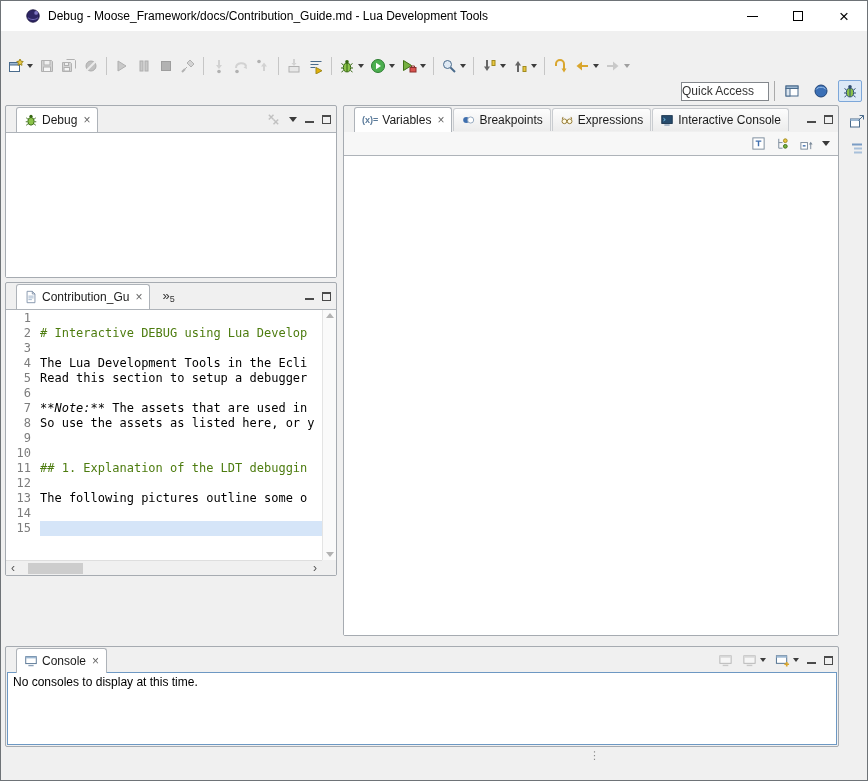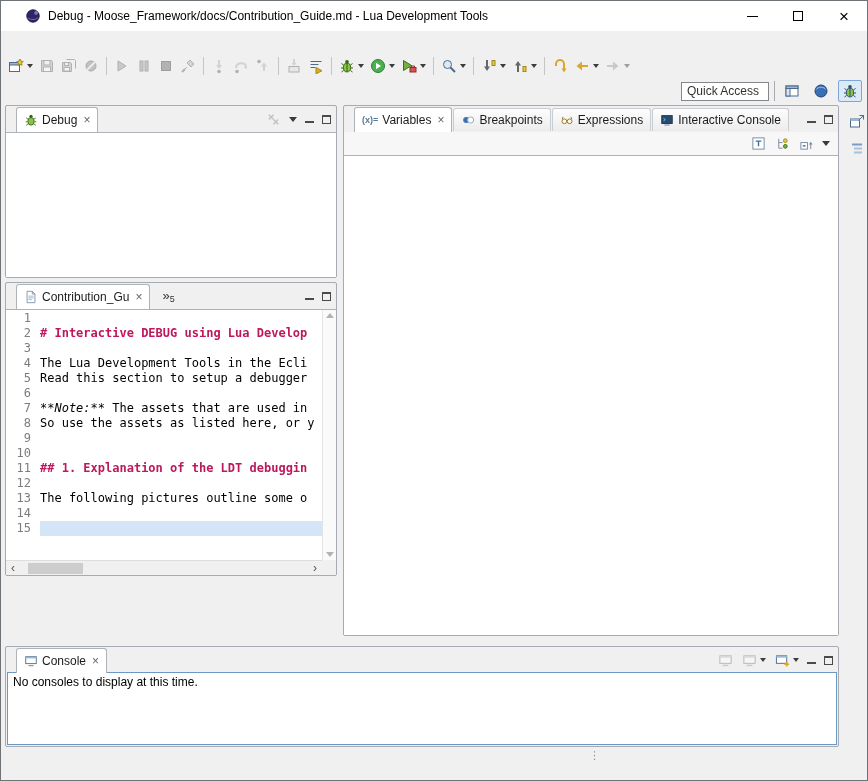--- a/index.html
+++ b/index.html
@@ -19,21 +19,21 @@
   .menubar{position:absolute;top:30px;left:0;right:0;height:22px;background:#fff;display:flex;align-items:center;padding-left:6px}
   .menu-item{padding:3px 8px;color:#000}
   .tb1{position:absolute;top:52px;left:0;right:0;height:26px;background:#f0f0f0;display:flex;align-items:center;padding-left:4px}
   .tbtn{height:22px;display:flex;align-items:center;padding:0 3px;border-radius:2px}
   .icon{display:inline-flex;width:16px;height:16px;align-items:center;justify-content:center}
   .icon svg{display:block}
   .dis{opacity:.45;filter:grayscale(1)}
   .dda{width:0;height:0;border-left:3px solid transparent;border-right:3px solid transparent;border-top:4px solid #3d3d3d;margin-left:3px}
   .tsep{width:1px;align-self:stretch;margin:4px 4px;background:#c6c6c6}
   .tb2{position:absolute;top:78px;left:0;right:0;height:24px;background:#f0f0f0;display:flex;align-items:center;justify-content:flex-end;padding-right:5px;gap:5px}
-  .qa-box{width:88px;height:19px;border:1px solid #83878c;background:#fff;color:#333;display:flex;align-items:center;padding-left:5px;font-size:12px}
+  .qa-box{width:88px;height:19px;border:1px solid #83878c;background:#fff;color:#333;display:flex;align-items:center;font-size:12px}
   .tb2 .tsep2{width:1px;height:20px;background:#aaa}
   .pbtn{height:22px;display:flex;align-items:center;padding:0 3px;border:1px solid transparent;border-radius:2px}
   .pbtn.pressed{border-color:#7da7d9;background:#dce9f7}
 
   
   .panel{position:absolute;background:#f0f0f0;border:1px solid #a6abb1;border-radius:2px}
   .tabs{position:absolute;top:0;left:8px;right:0;height:26px;display:flex;align-items:center;padding-left:2px}
   .tab{display:flex;align-items:center;gap:4px;height:23px;padding:0 7px;font-size:12px;color:#1b1b1b;background:linear-gradient(#fdfdfd,#ececec);border:1px solid #c9ccd0;border-bottom:none;border-radius:3px 3px 0 0;margin-right:1px;white-space:nowrap}
   .tab.sel{background:#fff;border-color:#aeb3b9;height:25px;position:relative;z-index:2}
   .tab-close{font-size:12px;color:#666;line-height:1;margin-left:2px}
@@ -49,21 +49,21 @@
   .editor-panel{left:4px;top:281px;width:332px;height:294px}
   .editor-panel .panel-body{top:26px}
   .tab-more{display:flex;align-items:flex-start;margin-left:6px;padding:2px 5px;color:#333}
   .chev{font-size:13px;line-height:1}
   .chev-count{font-size:9px;margin-top:5px}
 
   .ed-lines{position:absolute;top:0;left:0;right:14px;bottom:15px;background:#fff;overflow:hidden;padding-top:1px}
   .ed-line{display:flex;height:15px;line-height:15px;font-family:"DejaVu Sans Mono",monospace;font-size:12px}
   .ln{flex:none;width:34px;text-align:right;padding-right:9px;color:#7d7d7d}
   .codecell{flex:1;white-space:pre;color:#000}
-  .ed-line.h .codecell{color:#be185d;font-weight:bold}
+  .ed-line.h .codecell{color:#4d7c0f;font-weight:normal}
   .ed-line.cur .codecell{background:#d5e5f8}
   .em{font-style:italic}
   .ed-vscroll{position:absolute;top:0;right:0;width:14px;bottom:15px;background:#fafafa;border-left:1px solid #e4e4e4;display:flex;flex-direction:column;justify-content:space-between;align-items:center;padding:3px 0}
   .vs-up{width:0;height:0;border-left:4px solid transparent;border-right:4px solid transparent;border-bottom:5px solid #b3b3b3}
   .vs-down{width:0;height:0;border-left:4px solid transparent;border-right:4px solid transparent;border-top:5px solid #b3b3b3}
   .ed-hscroll{position:absolute;left:0;right:14px;bottom:0;height:15px;background:#f0f0f0;border-top:1px solid #dedede;display:flex;align-items:center}
   .hs-arrow{width:14px;text-align:center;color:#555;font-size:12px;line-height:14px}
   .hs-track{flex:1;position:relative;height:100%}
   .hs-thumb{position:absolute;left:8px;top:2px;width:55px;height:11px;background:#cdcdcd}
   .ed-corner{position:absolute;right:0;bottom:0;width:14px;height:15px;background:#f0f0f0}

